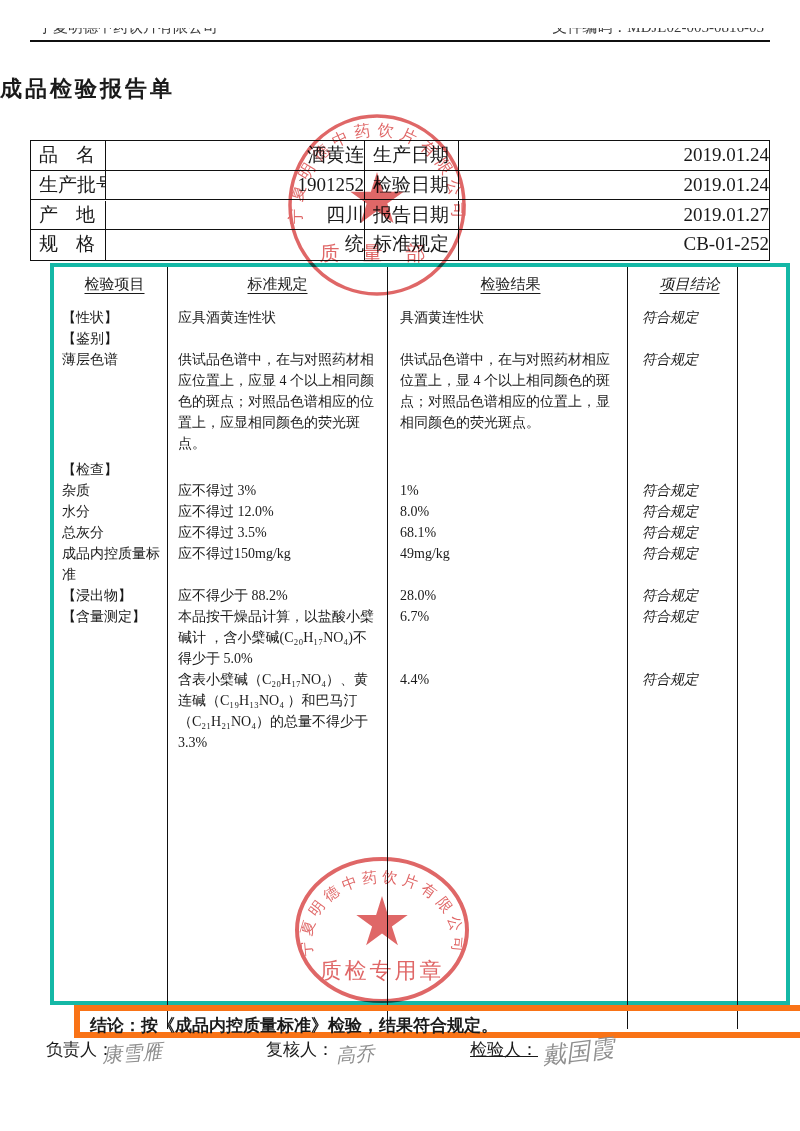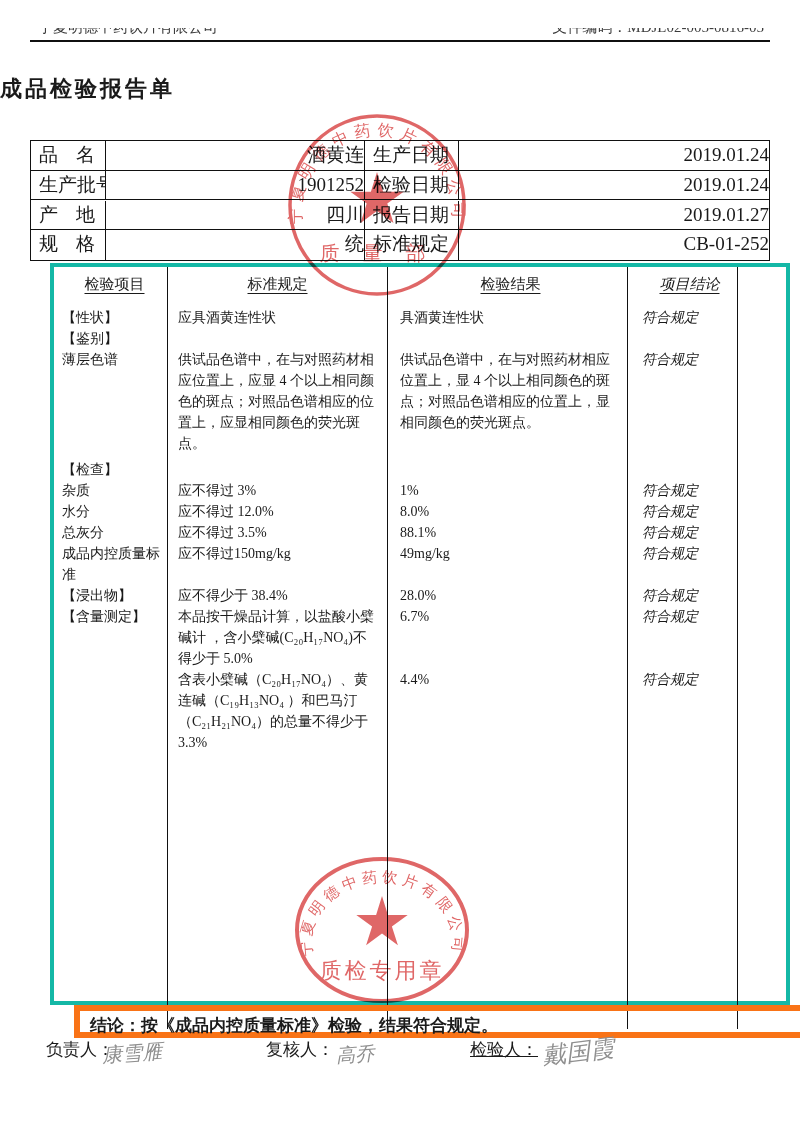--- a/index.html
+++ b/index.html
@@ -148,36 +148,36 @@
     <div class="mc c1">水分</div>
     <div class="mc c2">应不得过 12.0%</div>
     <div class="mc c3">8.0%</div>
     <div class="mc c4">符合规定</div>
     <div class="mc c5"></div>
   </div>
 
   <div class="mrow rl">
     <div class="mc c1">总灰分</div>
     <div class="mc c2">应不得过 3.5%</div>
-    <div class="mc c3">88.1%</div>
+    <div class="mc c3">68.1%</div>
     <div class="mc c4">符合规定</div>
     <div class="mc c5"></div>
   </div>
 
   <div class="mrow rl">
     <div class="mc c1">成品内控质量标准</div>
     <div class="mc c2">应不得过150mg/kg</div>
     <div class="mc c3">49mg/kg</div>
     <div class="mc c4">符合规定</div>
     <div class="mc c5"></div>
   </div>
 
   <div class="mrow rl">
     <div class="mc c1">【浸出物】</div>
-    <div class="mc c2">应不得少于 38.4%</div>
+    <div class="mc c2">应不得少于 88.2%</div>
     <div class="mc c3">28.0%</div>
     <div class="mc c4">符合规定</div>
     <div class="mc c5"></div>
   </div>
 
   <div class="mrow rcd1">
     <div class="mc c1">【含量测定】</div>
     <div class="mc c2">本品按干燥品计算，以盐酸小檗碱计 ，含小檗碱(C₂₀H₁₇NO₄)不得少于 5.0%</div>
     <div class="mc c3">6.7%</div>
     <div class="mc c4">符合规定</div>

